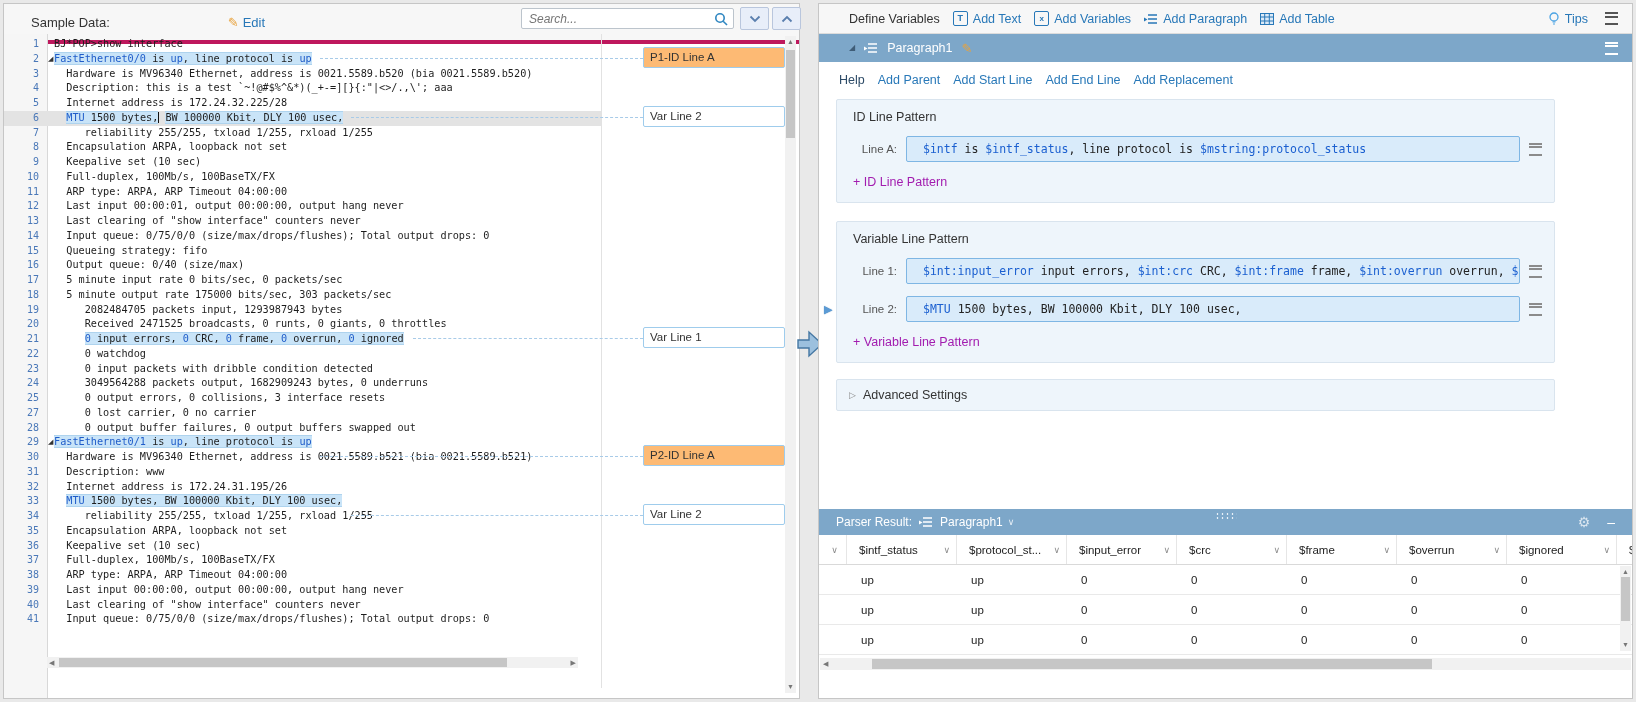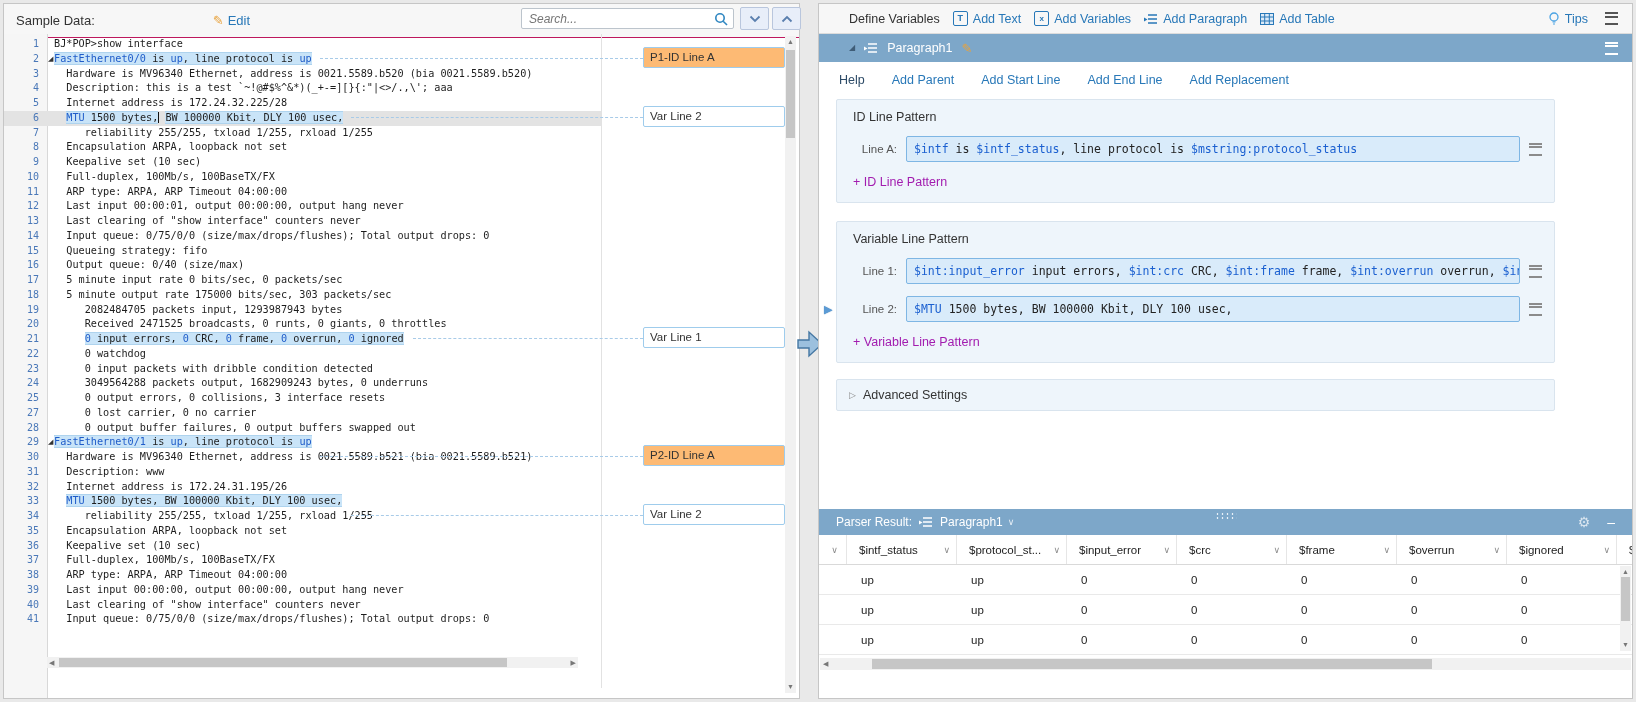--- a/index.html
+++ b/index.html
@@ -2,21 +2,21 @@
 <html><head>
 <meta charset="utf-8">
 <style>
   html,body{margin:0;padding:0}
   body{width:1636px;height:702px;background:#e9e9e9;font-family:"Liberation Sans",sans-serif;overflow:hidden;position:relative;color:#333}
   .panel{position:absolute;top:3px;height:696px;background:#fff;border:1px solid #c6c6c6;box-sizing:border-box}
   #left-panel{left:3px;width:797px}
   #right-panel{left:818px;width:815px}
 
   
-  .lp-head{height:34px;background:#f7f7f7;border-bottom:1px solid #be185d;display:flex;align-items:center;box-sizing:border-box;position:relative;padding-left:12px}
+  .lp-head{height:40px;background:#f7f7f7;border-bottom:4px solid #be185d;display:flex;align-items:center;box-sizing:border-box;position:relative;padding-left:27px}
   .sd-title{font-size:13px;color:#333}
   .edit-link{color:#2878b8;font-size:13px;margin-left:118px;display:flex;align-items:center;gap:4px;cursor:pointer}
   .pencil{color:#e8a23c;font-size:13px;line-height:13px}
   .search-box{position:absolute;left:517px;top:4px;width:213px;height:21px;border:1px solid #bcc4cc;border-radius:2px;background:#fff;display:flex;align-items:center;padding:0 5px;box-sizing:border-box}
   .search-box input{border:0;outline:0;flex:1;font-size:12px;font-style:italic;color:#999;font-family:"Liberation Sans",sans-serif;background:transparent;min-width:0}
   .navbtn{position:absolute;top:3px;width:29px;height:23px;background:#e8eef9;border:1px solid #b9c6dd;border-radius:2px;display:flex;align-items:center;justify-content:center;cursor:pointer;box-sizing:border-box}
   #btn-down{left:736px}#btn-up{left:768px}
 
   .lp-body{position:absolute;top:30px;left:0;right:0;bottom:0;overflow:hidden}
   .gutter-bg{position:absolute;left:0;top:0;bottom:0;width:43px;background:#f6f6f6;border-right:1px solid #d8d8d8}
@@ -57,28 +57,28 @@
   .bars.white{border-color:#fff}.bars.white::after{background:#fff}
   .bars.gray{border-color:#8b8b8b}.bars.gray::after{background:#8b8b8b}
 
   .pbar{height:28px;background:#7da7c9;display:flex;align-items:center;color:#fff;padding:0 14px 0 30px;gap:9px;font-size:12.5px}
   .collapse-tri{color:#3f5d77;font-size:8px;line-height:8px}
   .pbar .pencil{font-size:13px}
 
   .rp-content{position:absolute;top:58px;left:0;right:0;bottom:0;background:#fff}
   .help-row{display:flex;align-items:center;padding:11px 77px 4px 20px;font-size:12.5px}
   .help-link{color:#2c4a66;cursor:pointer}
-  .act-link{color:#2878b8;margin-left:27px;cursor:pointer}
+  .act-link{color:#2878b8;margin-left:13px;cursor:pointer}
   .act-link:first-of-type{margin-left:auto}
 
   .pbox{margin:8px 77px 0 17px;background:#eef5fb;border:1px solid #d9e4ee;border-radius:2px;padding:10px 12px 12px;position:relative}
   .pbox-title{font-size:12.5px;color:#333;margin-left:4px}
   .prow{display:flex;align-items:center;margin-top:12px;position:relative}
   .plabel{width:48px;text-align:right;font-size:11.5px;color:#555;margin-right:9px;flex:none}
-  .pinput{flex:1;height:24px;background:#d9ebfa;border:1px solid #7eb6e4;border-radius:2px;padding:0 7px;font:11.5px/24px "DejaVu Sans Mono",monospace;color:#222;white-space:pre;overflow:hidden}
+  .pinput{flex:1;height:24px;background:#d9ebfa;border:1px solid #7eb6e4;border-radius:2px;padding:0 16px;font:11.5px/24px "DejaVu Sans Mono",monospace;color:#222;white-space:pre;overflow:hidden}
   .pvar{color:#1a5fd0}
   .rmenu{margin-left:9px;flex:none;cursor:pointer}
   .addlink{display:inline-block;margin:13px 0 0 4px;color:#a21caf;font-size:12.5px;cursor:pointer}
   .sel-marker{position:absolute;left:-25px;color:#5b9bd5;font-size:11px;text-shadow:0 0 1px #3a76ab}
 
   .advbox{margin:16px 77px 0 17px;background:#eef5fb;border:1px solid #d9e4ee;border-radius:2px;padding:8px 12px;font-size:12.5px;color:#333;display:flex;align-items:center;gap:7px}
   .adv-tri{color:#888;font-size:9px}
 
   .parser{position:absolute;left:0;right:0;top:447px}
   .parbar{height:26px;background:#7da7c9;display:flex;align-items:center;color:#fff;font-size:12px;padding:0 17px;gap:7px;position:relative}

